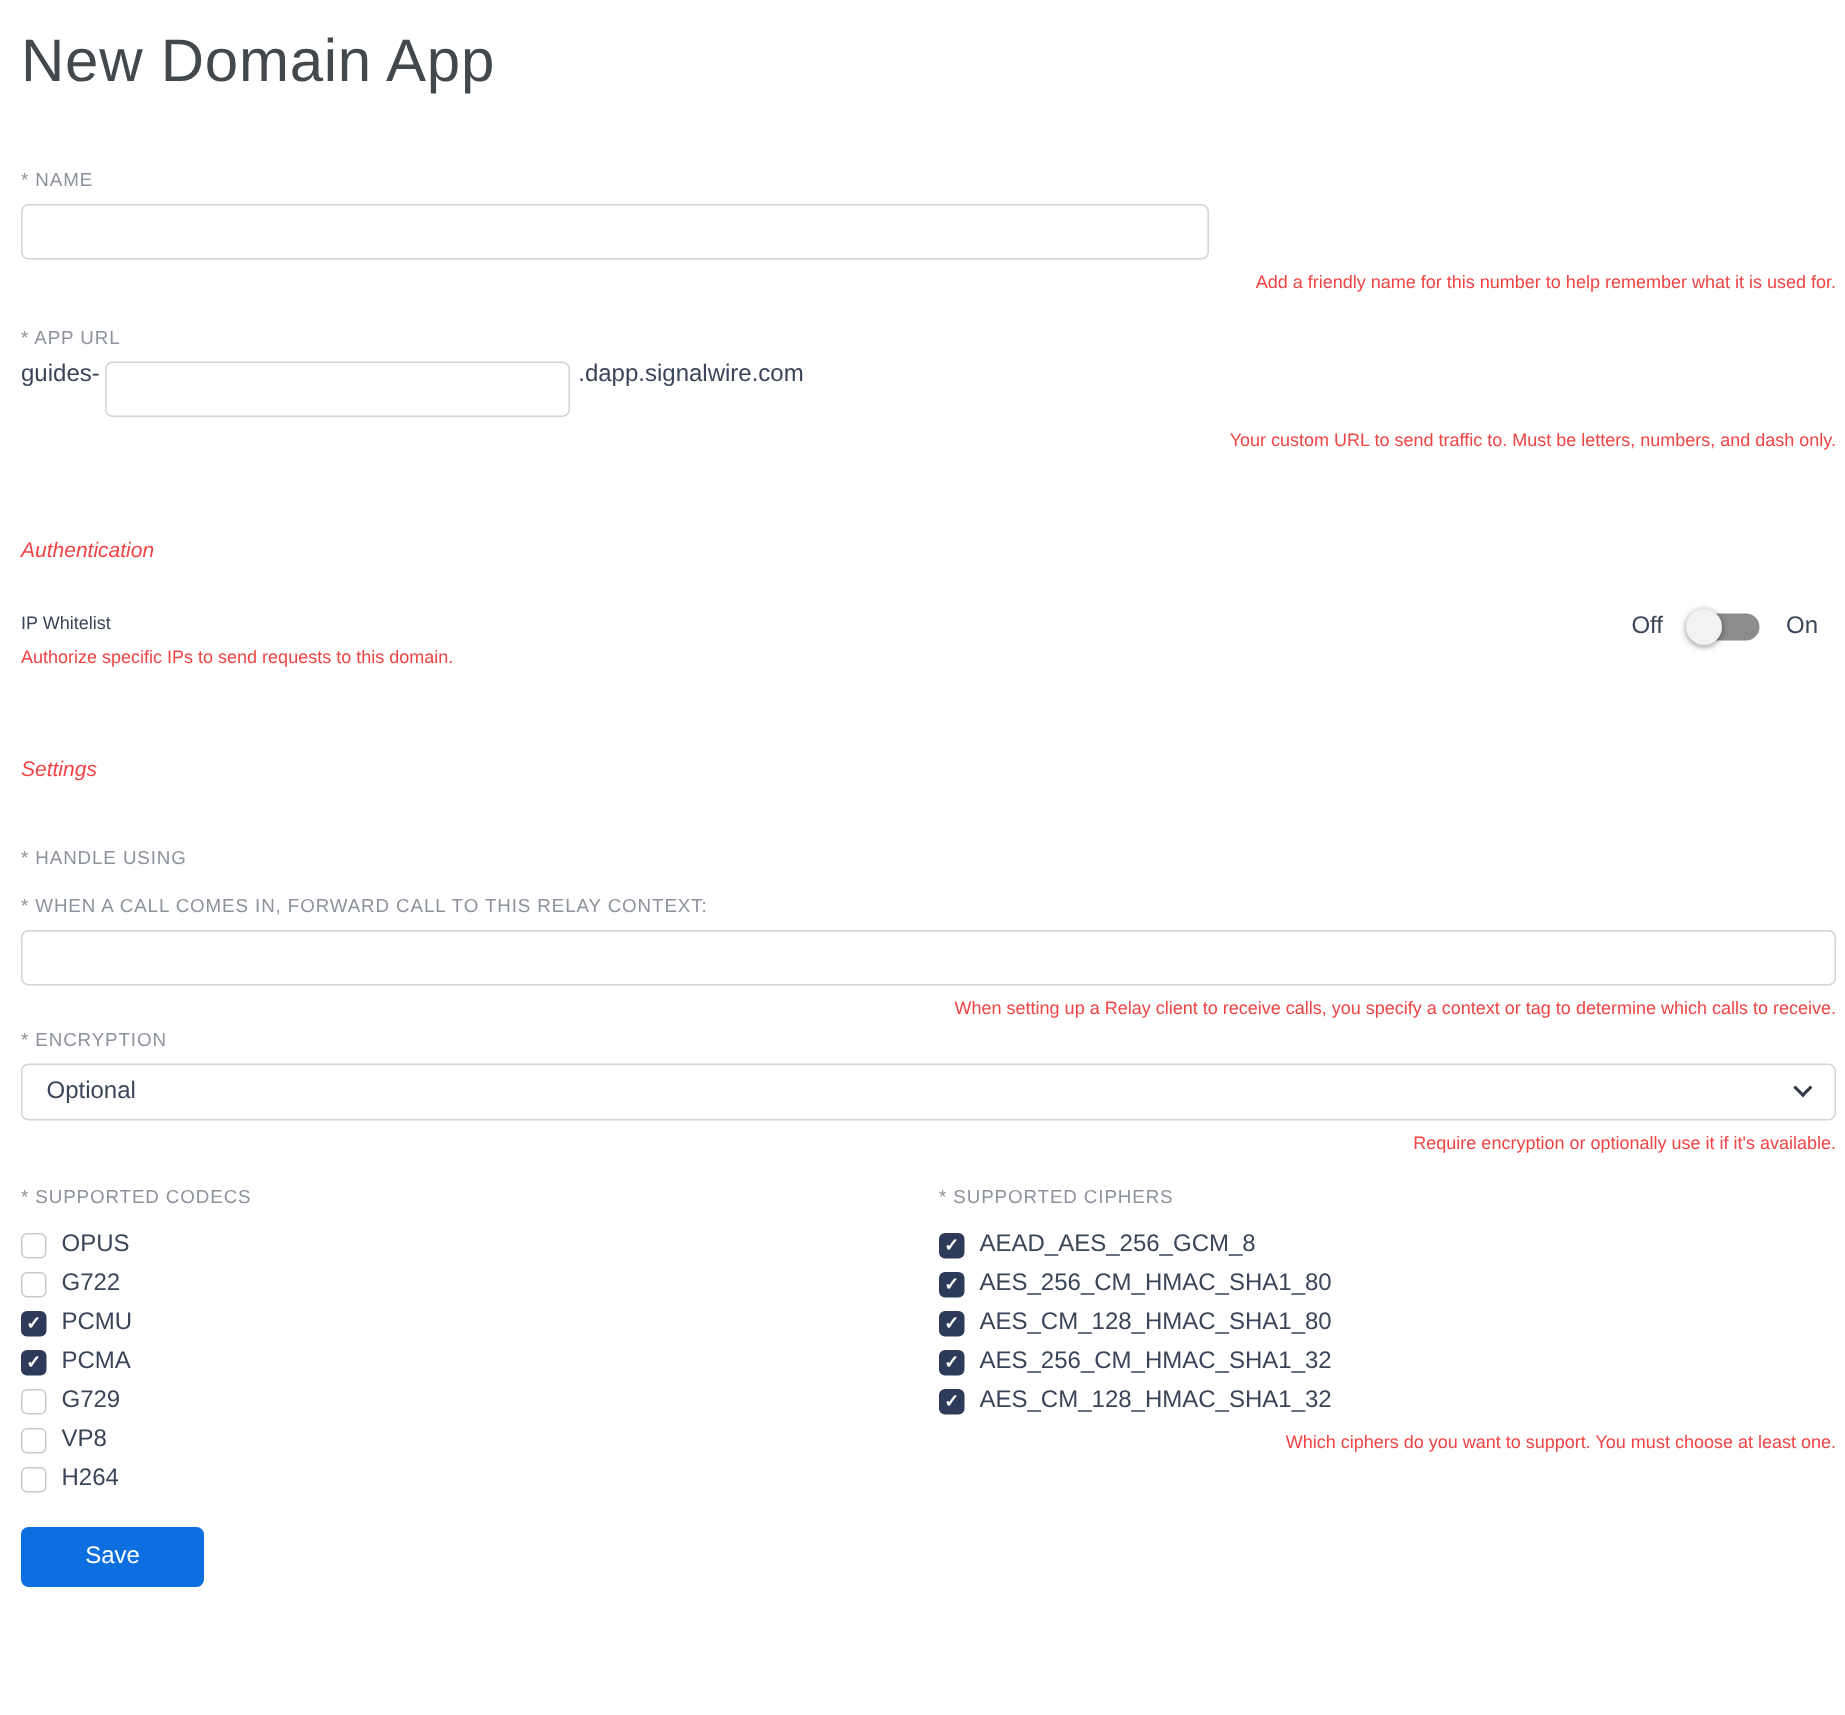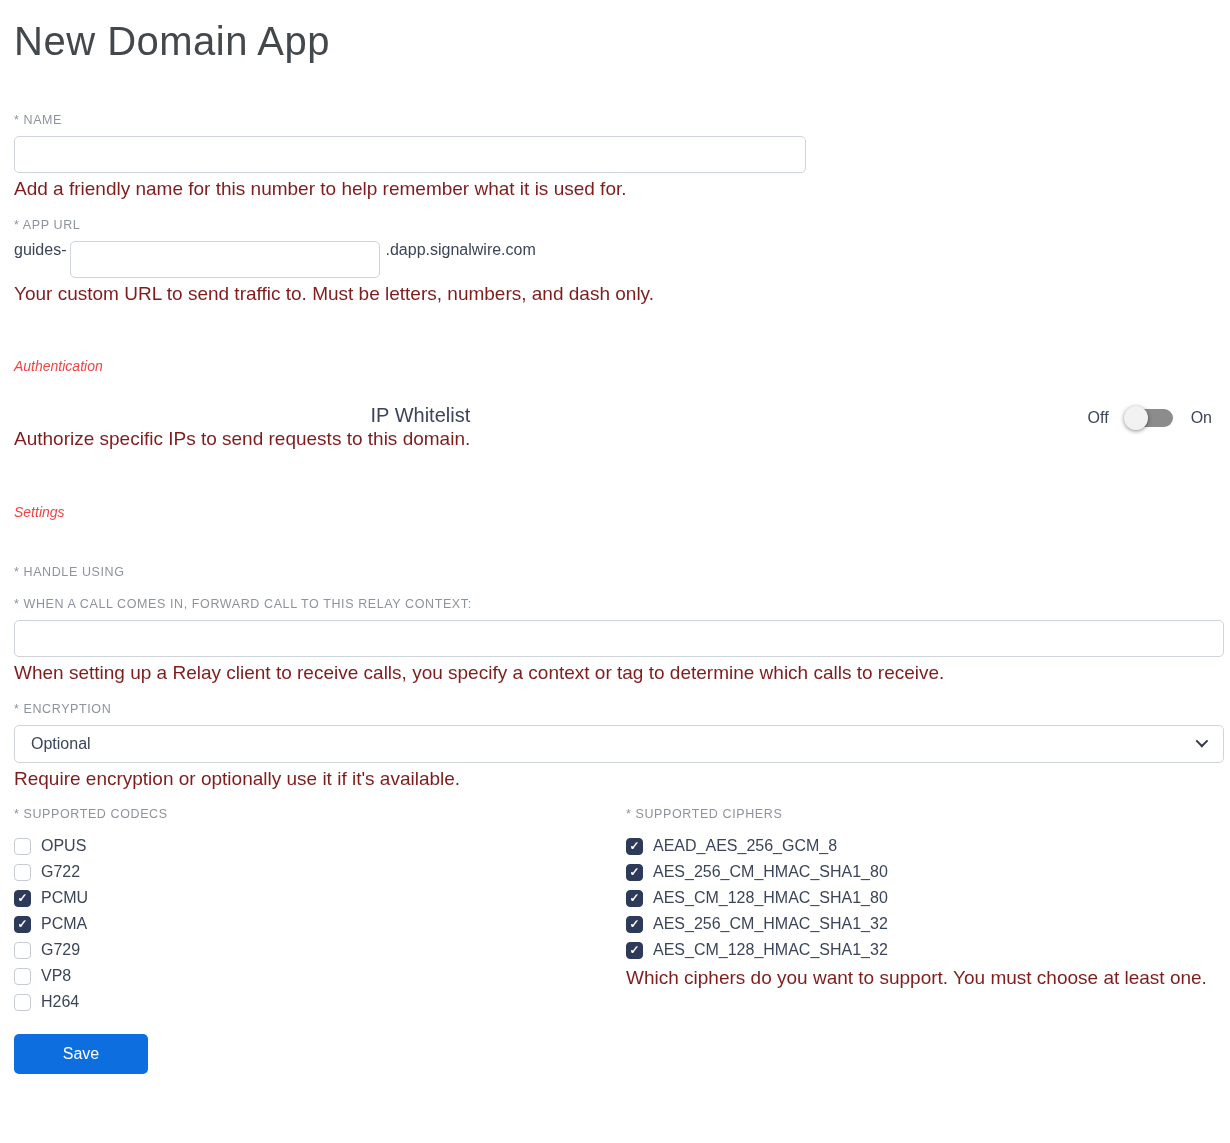--- a/index.html
+++ b/index.html
@@ -24,24 +24,25 @@
 
   .field-label {
     display: block;
     font-size: 12.5px;
     color: #8d939c;
     letter-spacing: 0.6px;
     margin: 0 0 9px 0;
   }
 
   .helper {
-    font-size: 19px;
-    color: #7f1d1d;
+    font-size: 12px;
+    color: #ef4444;
     margin-top: 7px;
     line-height: 17px;
+    text-align: right;
   }
 
   .text-input {
     width: 100%;
     height: 37px;
     border: 1px solid #ced4da;
     border-radius: 5px;
     padding: 0 12px;
     font-size: 16px;
     color: #3b4559;
@@ -70,21 +71,21 @@
   }
   .heading-auth { margin-top: 51px; }
   .heading-settings { margin-top: 52px; }
 
   .ip-row {
     margin-top: 26px;
     display: flex;
     justify-content: space-between;
     align-items: flex-start;
   }
-  .ip-label { font-size: 20px; color: #3b4559; line-height: 20px; text-align: right; }
+  .ip-label { font-size: 12px; color: #3b4559; line-height: 20px; }
   .ip-left .helper { margin-top: 5px; }
 
   .toggle-wrap {
     display: flex;
     align-items: center;
     margin-top: 4px;
     margin-right: 12px;
     cursor: pointer;
   }
   .toggle-text { font-size: 16px; color: #3b4559; }
@@ -98,21 +99,21 @@
   .switch .thumb {
     position: absolute; left: -3px; top: -3px;
     width: 24px; height: 24px;
     border-radius: 50%;
     background: #f2f2f2;
     box-shadow: 0 1px 4px rgba(0,0,0,0.45);
   }
 
   .group-handle { margin-top: 40px; }
   .group-relay { margin-top: 18px; }
-  .group-encryption { margin-top: 21px; }
+  .group-encryption { margin-top: 5px; }
 
   .select {
     width: 100%;
     height: 38px;
     border: 1px solid #ced4da;
     border-radius: 5px;
     background: #fff;
     display: flex;
     align-items: center;
     justify-content: space-between;
@@ -160,21 +161,21 @@
     font-weight: bold;
     line-height: 1;
   }
   .check-label { font-size: 16px; color: #3b4559; margin-left: 10px; }
   .checkbox-group { margin-top: 0; }
   .group-checks .field-label { margin-bottom: 12px; }
   .group-checks .helper { margin-top: 6px; }
 
   .save-button {
     margin-top: 19px;
-    width: 134px;
+    width: 122px;
     height: 40px;
     background: #0d6ee0;
     color: #ffffff;
     font-size: 16px;
     font-family: inherit;
     border: none;
     border-radius: 5px;
     cursor: pointer;
   }
 </style>

